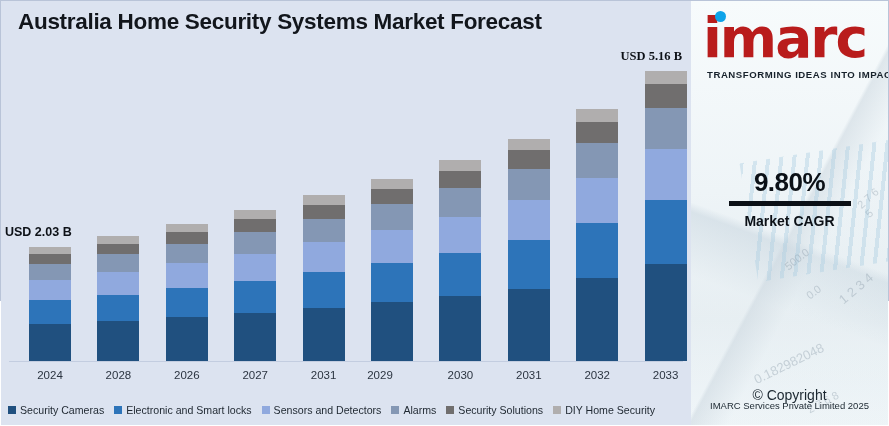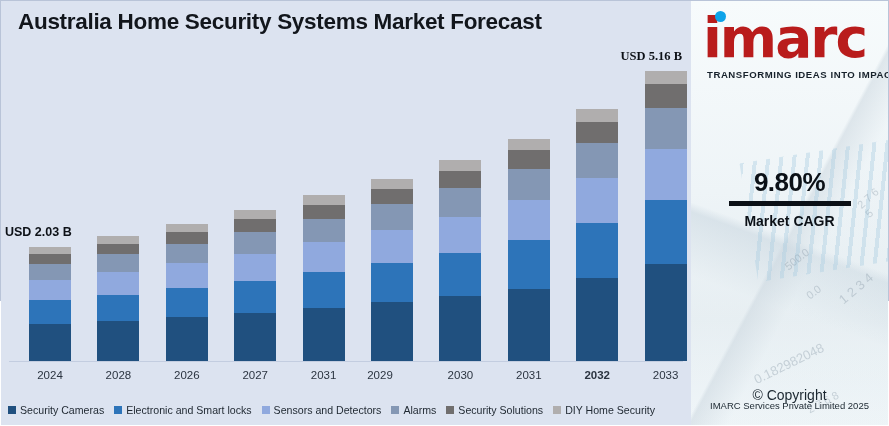--- a/index.html
+++ b/index.html
@@ -233,21 +233,21 @@
     <div class="axis-line"></div>
     <div class="xlabels" id="xlabels">
         <div class="xlabel" style="left: 19px;">2024</div>
         <div class="xlabel" style="left: 87.4px;">2028</div>
         <div class="xlabel" style="left: 155.8px;">2026</div>
         <div class="xlabel" style="left: 224.2px;">2027</div>
         <div class="xlabel" style="left: 292.6px;">2031</div>
         <div class="xlabel" style="left: 349px;">2029</div>
         <div class="xlabel" style="left: 429.4px;">2030</div>
         <div class="xlabel" style="left: 497.8px;">2031</div>
-        <div class="xlabel" style="left: 566.2px; font-weight: bold;">2032</div>
+        <div class="xlabel" style="left: 566.2px;">2032</div>
         <div class="xlabel" style="left: 634.6px;">2033</div>
       </div>
 
     <div class="endlabel" id="startlabel" style="left: 4px; top: 223.934px;">USD 2.03 B</div>
     <div class="endlabel" id="endlabel" style="left: 619.6px; top: 48.06px; font-family: Liberation Serif, serif;">USD 5.16 B</div>
 
     <div class="legend" id="legend">
         <div class="legend-item">
           <span class="legend-swatch" style="background: rgb(32, 80, 127);"></span>
           <span class="legend-label">Security Cameras</span>

